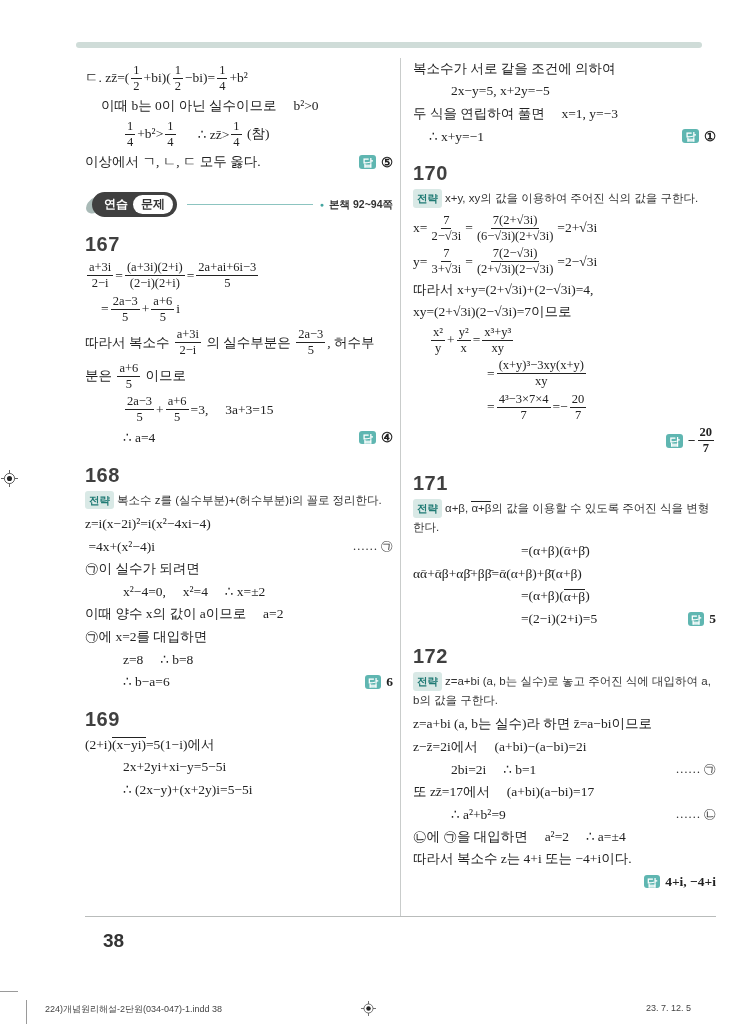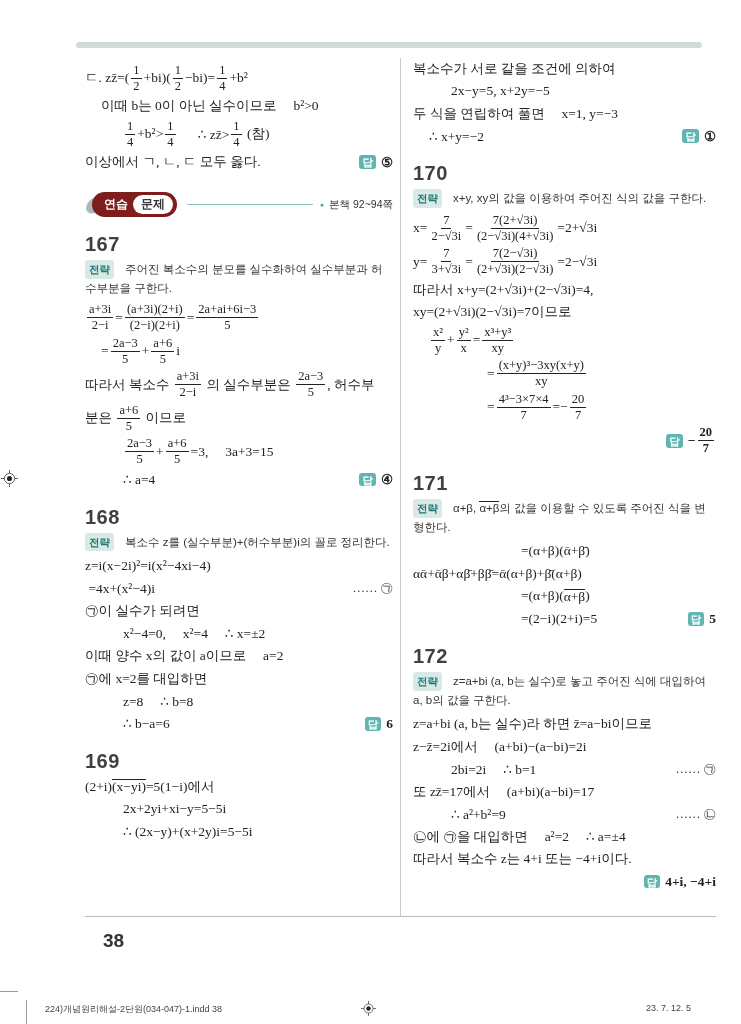--- a/index.html
+++ b/index.html
@@ -38,34 +38,34 @@
                font-size:10.5px; font-weight:bold; border-radius:3px; padding:2px 3px 1px; line-height:1; }
   .ans-val { font-weight:bold; display:inline-flex; align-items:center; }
 
   
   .problem { margin-top:16px; }
   .pnum { font-family:"Liberation Sans",sans-serif; font-weight:bold; font-size:20px;
           color:#404040; letter-spacing:0.5px; margin:2px 0 4px; }
   .strategy { font-size:11.5px; line-height:1.6; color:#333; margin:2px 0 5px;
               font-family:"Liberation Sans",sans-serif; }
   .strat-badge { display:inline-block; background:#d9e9e6; color:#1f7a74; font-weight:bold;
-                 font-size:10.5px; border-radius:3px; padding:1px 4px; margin-right:11px; }
+                 font-size:10.5px; border-radius:3px; padding:1px 4px; margin-right:3px; }
 
   
   .section { display:flex; align-items:center; margin:20px 0 12px; position:relative; }
   .leaf { width:22px; height:15px; background:#a9bab7; border-radius:70% 30% 60% 40%;
           transform:rotate(-22deg); margin-right:-15px; position:relative; z-index:0; }
-  .pill { background:#7f1d1d; border-radius:13px; padding:3px 4px 3px 12px;
+  .pill { background:#404040; border-radius:13px; padding:3px 4px 3px 12px;
           display:inline-flex; align-items:center; gap:5px; position:relative; z-index:1; }
   .pill-l { color:#fff; font-weight:bold; font-size:12px; }
   .pill-r { background:#fff; color:#333; font-weight:bold; font-size:12px;
             border-radius:10px; padding:1px 8px; }
   .sec-line { flex:1; height:1px; background:#8cc4c0; margin:0 7px 0 10px; }
   .sec-dot { color:#44a5a0; font-size:7px; margin-right:5px; }
-  .sec-ref { font-size:10.5px; font-weight:normal; color:#333; }
+  .sec-ref { font-size:10.5px; font-weight:bold; color:#333; }
 
   .page-number { position:absolute; left:103px; top:930px; font-size:19px; font-weight:bold;
                  color:#333; font-family:"Liberation Sans",sans-serif; }
   .footer-left { position:absolute; left:45px; top:1003px; font-size:9px; color:#444; }
   .footer-right { position:absolute; left:646px; top:1003px; width:95px; font-size:9px;
                   color:#444; white-space:nowrap; overflow:hidden; }
 </style>
 </head>
 <body>
 
@@ -96,21 +96,20 @@
         <span class="pill">
           <span class="pill-l">연습</span>
           <span class="pill-r">문제</span>
         </span>
         <span class="sec-line"></span>
         <span class="sec-dot">●</span>
         <span class="sec-ref">본책 92~94쪽</span>
       </div>
       <div class="problem">
         <div class="pnum">167</div>
-        <p class="strategy"><span class="strat-badge">전략</span><span>주어진 복소수의 분모를 실수화하여 실수부분과 허수부분을 구한다.</span></p>
         <div class="line ind0"><span class="fr"><span class="fn">a+3i</span><span class="fd">2−i</span></span><span>=</span><span class="fr"><span class="fn">(a+3i)(2+i)</span><span class="fd">(2−i)(2+i)</span></span><span>=</span><span class="fr"><span class="fn">2a+ai+6i−3</span><span class="fd">5</span></span></div>
         <div class="line ind1"><span>=</span><span class="fr"><span class="fn">2a−3</span><span class="fd">5</span></span><span>+</span><span class="fr"><span class="fn">a+6</span><span class="fd">5</span></span><span>i</span></div>
         <div class="line ind0"><span>따라서 복소수 </span><span class="fr"><span class="fn">a+3i</span><span class="fd">2−i</span></span><span> 의 실수부분은 </span><span class="fr"><span class="fn">2a−3</span><span class="fd">5</span></span><span>, 허수부</span></div>
         <div class="line ind0"><span>분은 </span><span class="fr"><span class="fn">a+6</span><span class="fd">5</span></span><span> 이므로</span></div>
         <div class="line ind2"><span class="fr"><span class="fn">2a−3</span><span class="fd">5</span></span><span>+</span><span class="fr"><span class="fn">a+6</span><span class="fd">5</span></span><span>=3,     3a+3=15</span></div>
         <div class="line ind2"><span>∴ a=4</span><span class="ansr"><span class="ans-badge">답</span><span class="ans-val"><span>④</span></span></span></div>
       </div>
       <div class="problem">
         <div class="pnum">168</div>
         <p class="strategy"><span class="strat-badge">전략</span><span>복소수 z를 (실수부분)+(허수부분)i의 꼴로 정리한다.</span></p>
@@ -128,26 +127,26 @@
         <div class="line ind0"><span>(2+i)</span><span class="ov">(x−yi)</span><span>=5(1−i)에서</span></div>
         <div class="line ind2"><span>2x+2yi+xi−y=5−5i</span></div>
         <div class="line ind2"><span>∴ (2x−y)+(x+2y)i=5−5i</span></div>
       </div>
     </div>
   <div id="col-right" class="col">
       <div>
         <div class="line ind0"><span>복소수가 서로 같을 조건에 의하여</span></div>
         <div class="line ind2"><span>2x−y=5, x+2y=−5</span></div>
         <div class="line ind0"><span>두 식을 연립하여 풀면     x=1, y=−3</span></div>
-        <div class="line ind1"><span>∴ x+y=−2</span><span class="ansr"><span class="ans-badge">답</span><span class="ans-val"><span>①</span></span></span></div>
+        <div class="line ind1"><span>∴ x+y=−1</span><span class="ansr"><span class="ans-badge">답</span><span class="ans-val"><span>①</span></span></span></div>
       </div>
       <div class="problem">
         <div class="pnum">170</div>
         <p class="strategy"><span class="strat-badge">전략</span><span>x+y, xy의 값을 이용하여 주어진 식의 값을 구한다.</span></p>
-        <div class="line ind0"><span>x=</span><span class="fr"><span class="fn">7</span><span class="fd">2−√3i</span></span><span>=</span><span class="fr"><span class="fn">7(2+√3i)</span><span class="fd">(2−√3i)(4+√3i)</span></span><span>=2+√3i</span></div>
+        <div class="line ind0"><span>x=</span><span class="fr"><span class="fn">7</span><span class="fd">2−√3i</span></span><span>=</span><span class="fr"><span class="fn">7(2+√3i)</span><span class="fd">(6−√3i)(2+√3i)</span></span><span>=2+√3i</span></div>
         <div class="line ind0"><span>y=</span><span class="fr"><span class="fn">7</span><span class="fd">3+√3i</span></span><span>=</span><span class="fr"><span class="fn">7(2−√3i)</span><span class="fd">(2+√3i)(2−√3i)</span></span><span>=2−√3i</span></div>
         <div class="line ind0"><span>따라서 x+y=(2+√3i)+(2−√3i)=4,</span></div>
         <div class="line ind0"><span>xy=(2+√3i)(2−√3i)=7이므로</span></div>
         <div class="line ind1"><span class="fr"><span class="fn">x²</span><span class="fd">y</span></span><span>+</span><span class="fr"><span class="fn">y²</span><span class="fd">x</span></span><span>=</span><span class="fr"><span class="fn">x³+y³</span><span class="fd">xy</span></span></div>
         <div class="line ind3"><span>=</span><span class="fr"><span class="fn">(x+y)³−3xy(x+y)</span><span class="fd">xy</span></span></div>
         <div class="line ind3"><span>=</span><span class="fr"><span class="fn">4³−3×7×4</span><span class="fd">7</span></span><span>=−</span><span class="fr"><span class="fn">20</span><span class="fd">7</span></span></div>
         <div class="line ind0"><span class="ansr"><span class="ans-badge">답</span><span class="ans-val"><span>−</span><span class="fr"><span class="fn">20</span><span class="fd">7</span></span></span></span></div>
       </div>
       <div class="problem">
         <div class="pnum">171</div>

